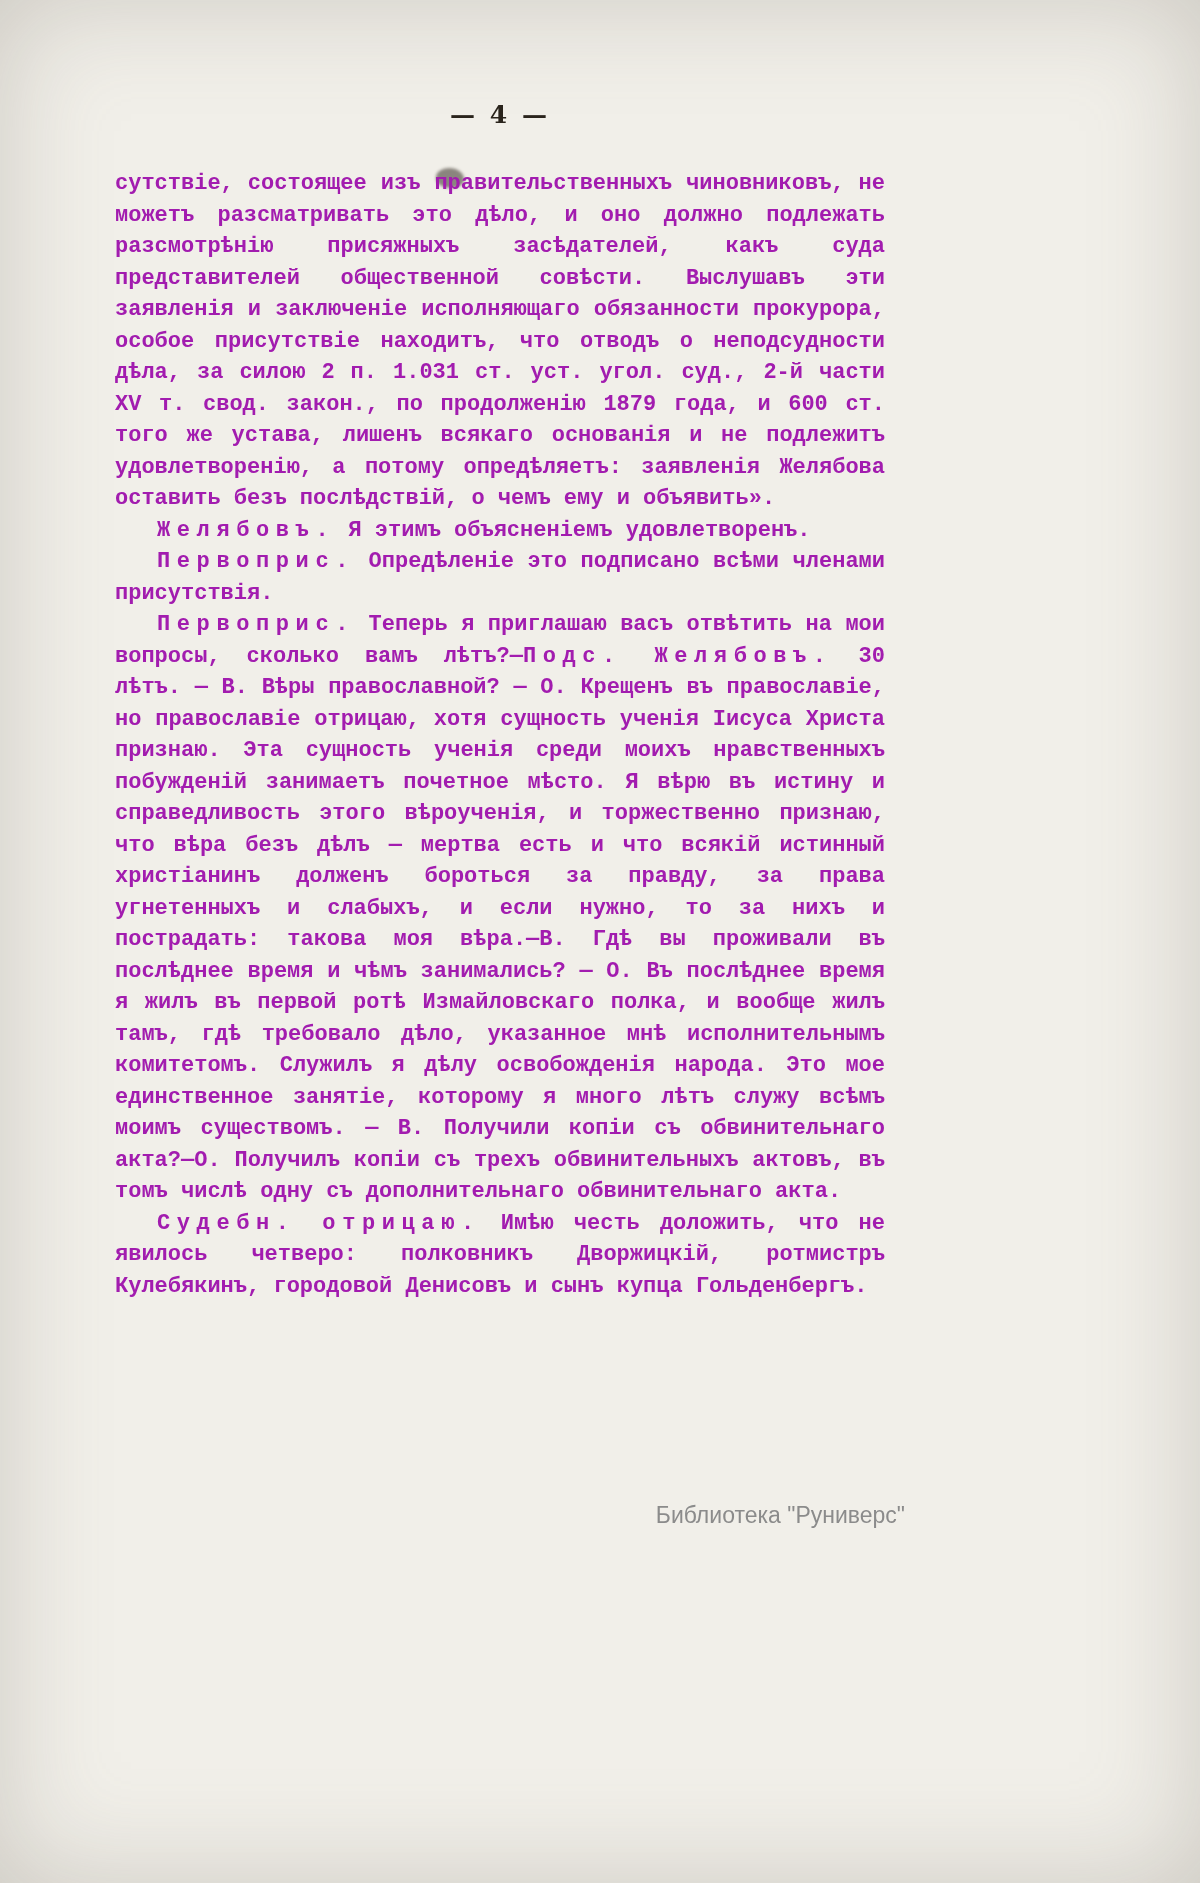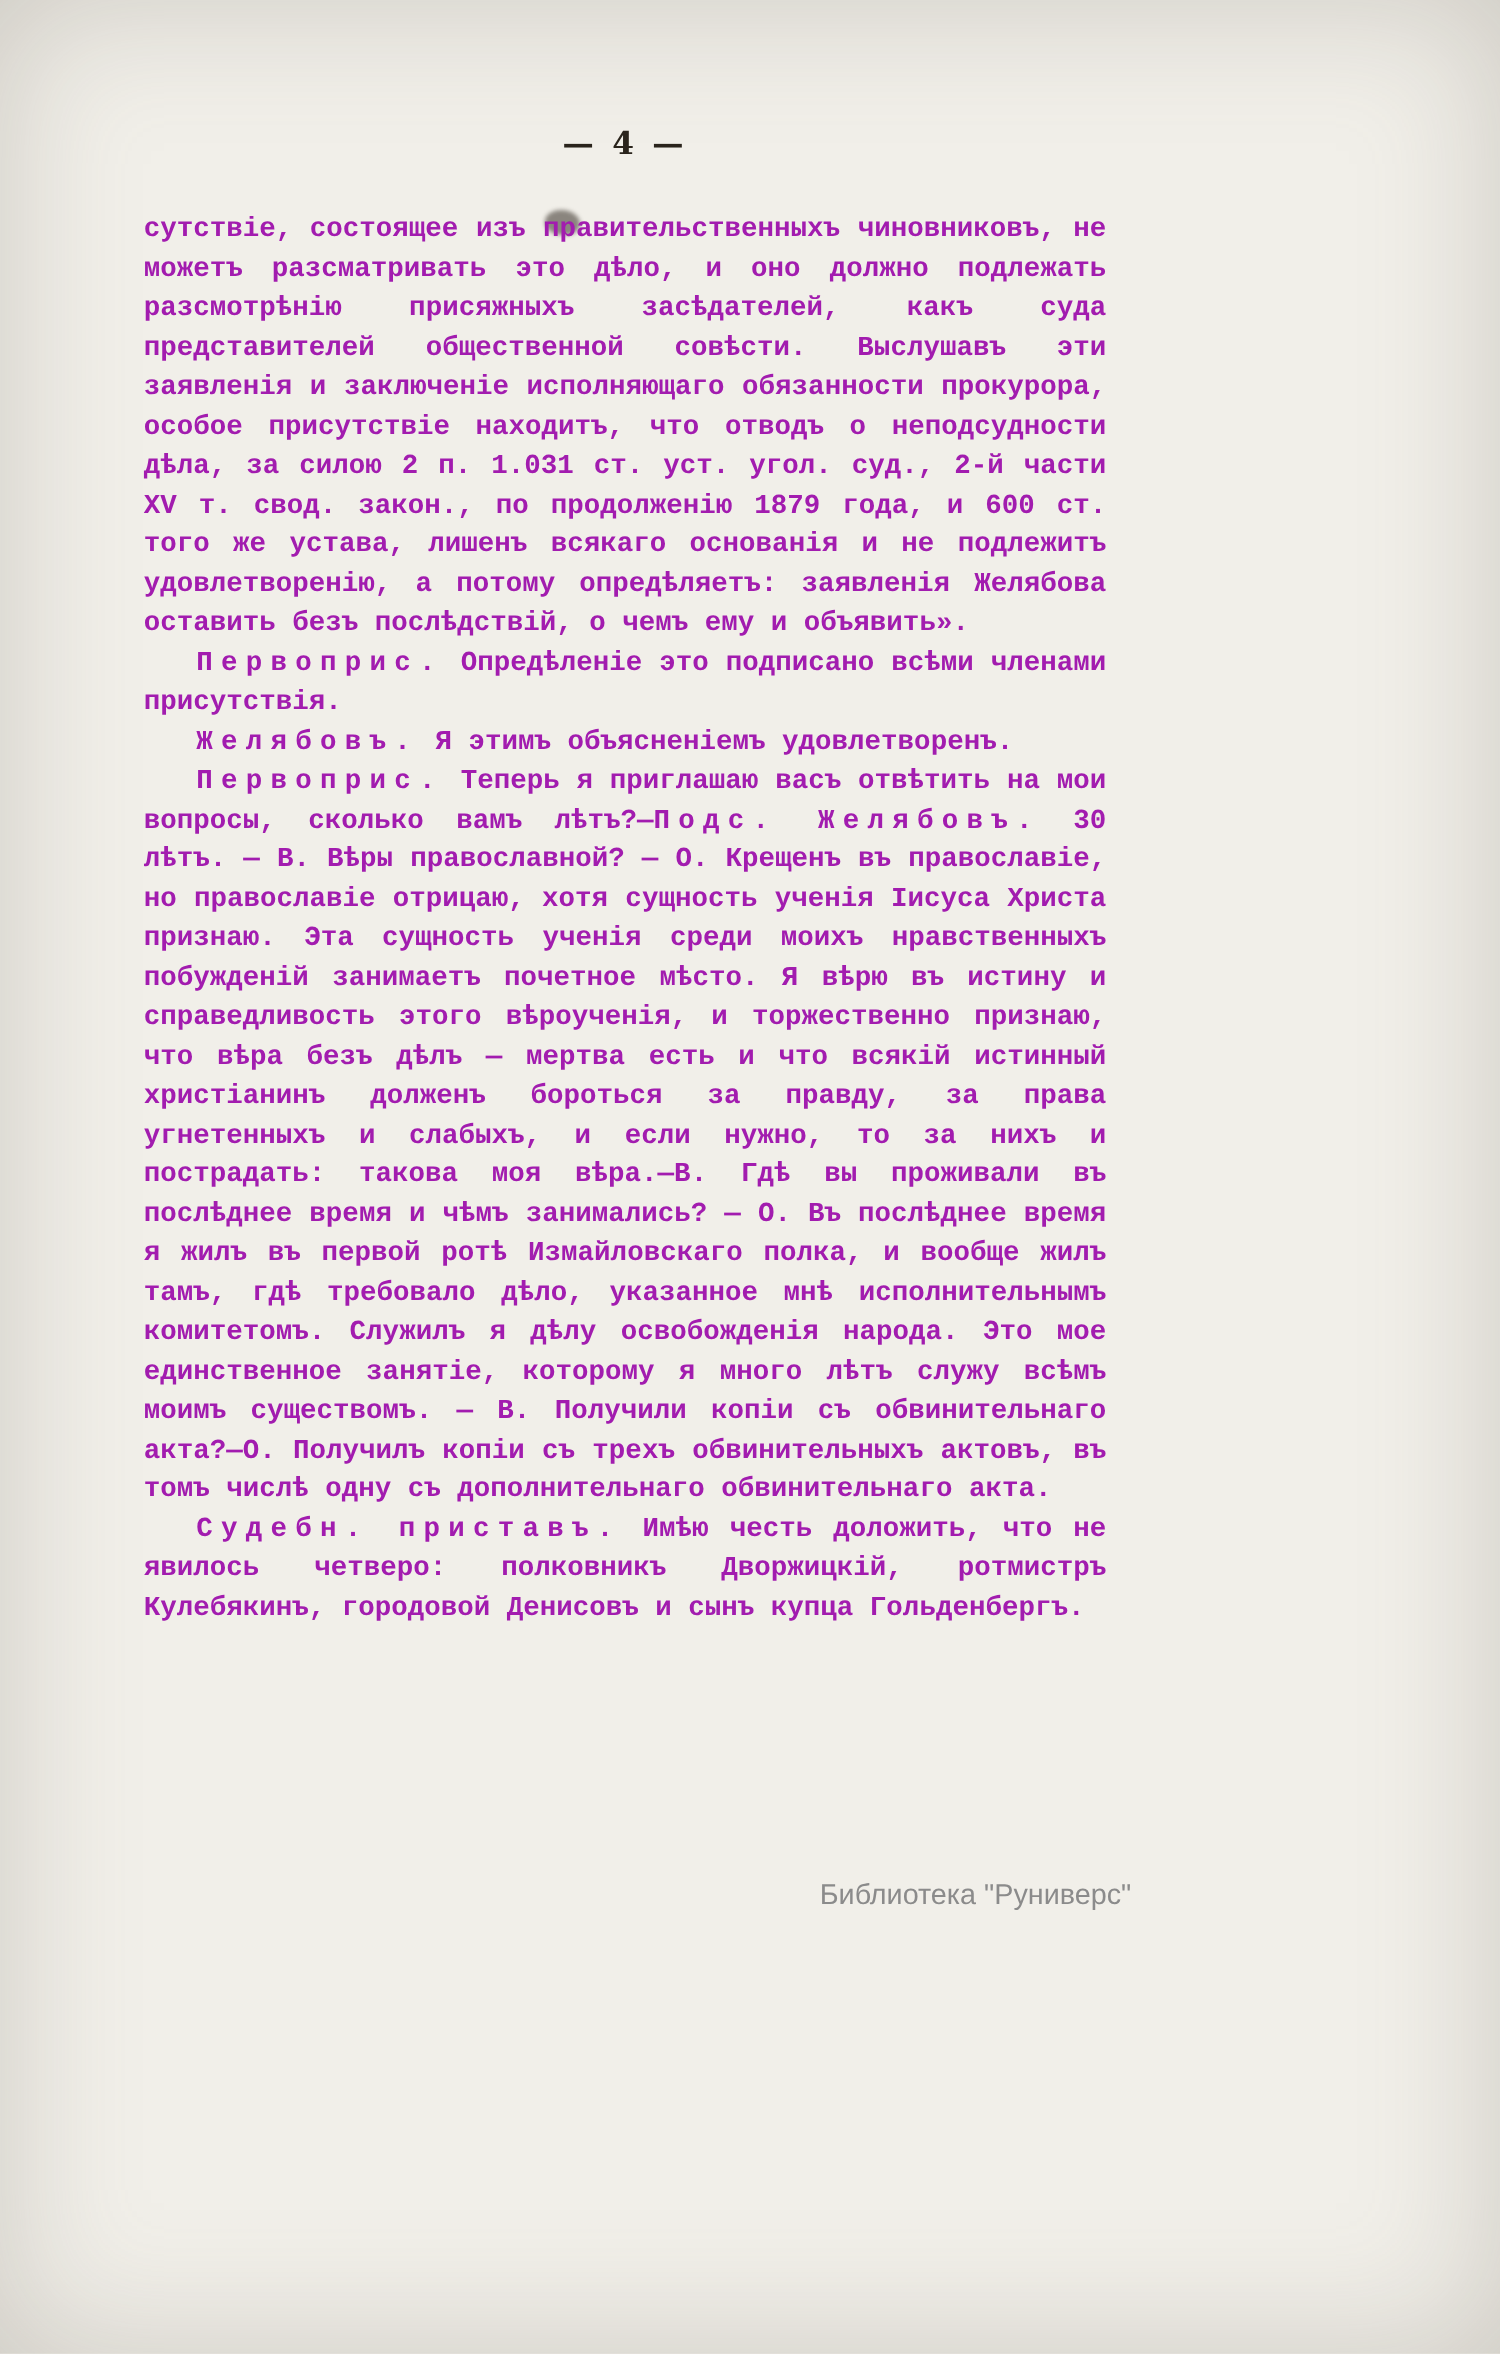--- a/index.html
+++ b/index.html
@@ -80,20 +80,20 @@
   <div class="page-vignette"></div>
 
   <div class="page-header">
     <span>— 4 —</span>
   </div>
 
   <span class="ink-blot"></span>
 
   <div class="text-block">
       <p class="para no-indent"><span class="plain">сутствіе, состоящее изъ правительственныхъ чиновниковъ, не можетъ разсматривать это дѣло, и оно должно подлежать разсмотрѣнію присяжныхъ засѣдателей, какъ суда представителей общественной совѣсти. Выслушавъ эти заявленія и заключеніе исполняющаго обязанности прокурора, особое присутствіе находитъ, что отводъ о неподсудности дѣла, за силою 2 п. 1.031 ст. уст. угол. суд., 2-й части XV т. свод. закон., по продолженію 1879 года, и 600 ст. того же устава, лишенъ всякаго основанія и не подлежитъ удовлетворенію, а потому опредѣляетъ: заявленія Желябова оставить безъ послѣдствій, о чемъ ему и объявить».</span></p>
+      <p class="para"><span class="spaced">Желябовъ.</span><span class="plain"> Я этимъ объясненіемъ удовлетворенъ.</span></p>
       <p class="para"><span class="spaced">Первоприс.</span><span class="plain"> Опредѣленіе это подписано всѣми членами присутствія.</span></p>
-      <p class="para"><span class="spaced">Желябовъ.</span><span class="plain"> Я этимъ объясненіемъ удовлетворенъ.</span></p>
       <p class="para"><span class="spaced">Первоприс.</span><span class="plain"> Теперь я приглашаю васъ отвѣтить на мои вопросы, сколько вамъ лѣтъ?—</span><span class="spaced">Подс. Желябовъ.</span><span class="plain"> 30 лѣтъ. — В. Вѣры православной? — О. Крещенъ въ православіе, но православіе отрицаю, хотя сущность ученія Іисуса Христа признаю. Эта сущность ученія среди моихъ нравственныхъ побужденій занимаетъ почетное мѣсто. Я вѣрю въ истину и справедливость этого вѣроученія, и торжественно признаю, что вѣра безъ дѣлъ — мертва есть и что всякій истинный христіанинъ долженъ бороться за правду, за права угнетенныхъ и слабыхъ, и если нужно, то за нихъ и пострадать: такова моя вѣра.—В. Гдѣ вы проживали въ послѣднее время и чѣмъ занимались? — О. Въ послѣднее время я жилъ въ первой ротѣ Измайловскаго полка, и вообще жилъ тамъ, гдѣ требовало дѣло, указанное мнѣ исполнительнымъ комитетомъ. Служилъ я дѣлу освобожденія народа. Это мое единственное занятіе, которому я много лѣтъ служу всѣмъ моимъ существомъ. — В. Получили копіи съ обвинительнаго акта?—О. Получилъ копіи съ трехъ обвинительныхъ актовъ, въ томъ числѣ одну съ дополнительнаго обвинительнаго акта.</span></p>
-      <p class="para"><span class="spaced">Судебн. приставъ.</span><span class="plain"> Имѣю честь доложить, что не явилось четверо: полковникъ Дворжицкій, ротмистръ Кулебякинъ, городовой Денисовъ и сынъ купца Гольденбергъ.</span></p>
+      <p class="para"><span class="spaced">Судебн. отрицаю.</span><span class="plain"> Имѣю честь доложить, что не явилось четверо: полковникъ Дворжицкій, ротмистръ Кулебякинъ, городовой Денисовъ и сынъ купца Гольденбергъ.</span></p>
     </div>
 
   <div class="watermark">Библиотека "Руниверс"</div>
 </div>
 
 </body></html>

